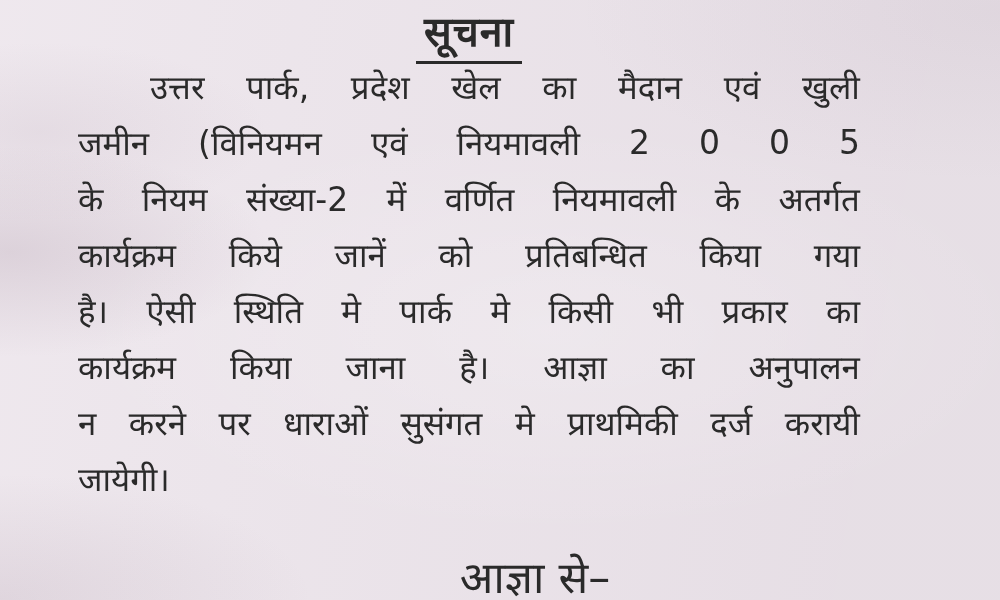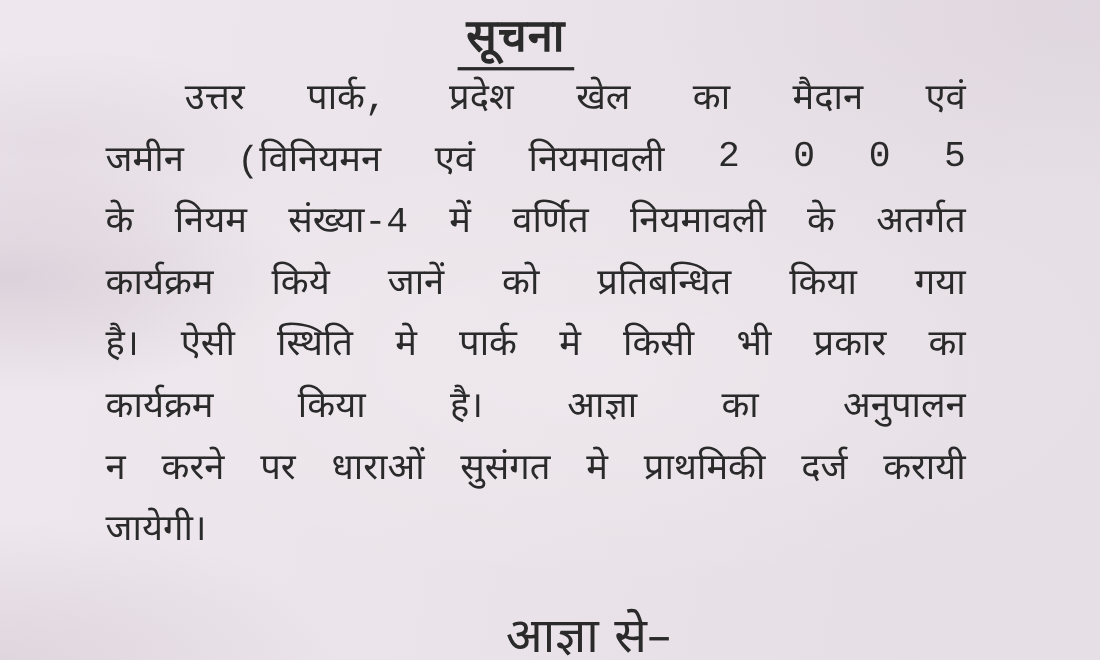--- a/index.html
+++ b/index.html
@@ -36,23 +36,22 @@
     display: inline-block;
     font-size: 41px;
     font-weight: bold;
     letter-spacing: 1px;
     border-bottom: 3px solid #2a2a2a;
     padding: 0 8px 3px 8px;
   }
   .body-block {
     position: absolute;
     top: 58px;
-    left: 96px;
+    left: 78px;
     width: 782px;
-    font-family: Liberation Mono, monospace;
   }
   .jline {
     display: flex;
     justify-content: space-between;
     align-items: center;
     height: 56px;
     font-size: 33px;
     white-space: nowrap;
   }
   .jline.indent { padding-left: 72px; }
@@ -78,35 +77,36 @@
 
   <div class="body-block">
     <div class="jline indent">
         <span>उत्तर</span>
         <span>पार्क,</span>
         <span>प्रदेश</span>
         <span>खेल</span>
         <span>का</span>
         <span>मैदान</span>
         <span>एवं</span>
+        <span>खुली</span>
       </div>
     <div class="jline">
         <span>जमीन</span>
         <span>(विनियमन</span>
         <span>एवं</span>
         <span>नियमावली</span>
         <span>2</span>
         <span>0</span>
         <span>0</span>
         <span>5</span>
       </div>
     <div class="jline">
         <span>के</span>
         <span>नियम</span>
-        <span>संख्या-4</span>
+        <span>संख्या-2</span>
         <span>में</span>
         <span>वर्णित</span>
         <span>नियमावली</span>
         <span>के</span>
         <span>अतर्गत</span>
       </div>
     <div class="jline">
         <span>कार्यक्रम</span>
         <span>किये</span>
         <span>जानें</span>
@@ -123,20 +123,21 @@
         <span>पार्क</span>
         <span>मे</span>
         <span>किसी</span>
         <span>भी</span>
         <span>प्रकार</span>
         <span>का</span>
       </div>
     <div class="jline">
         <span>कार्यक्रम</span>
         <span>किया</span>
+        <span>जाना</span>
         <span>है।</span>
         <span>आज्ञा</span>
         <span>का</span>
         <span>अनुपालन</span>
       </div>
     <div class="jline">
         <span>न</span>
         <span>करने</span>
         <span>पर</span>
         <span>धाराओं</span>

